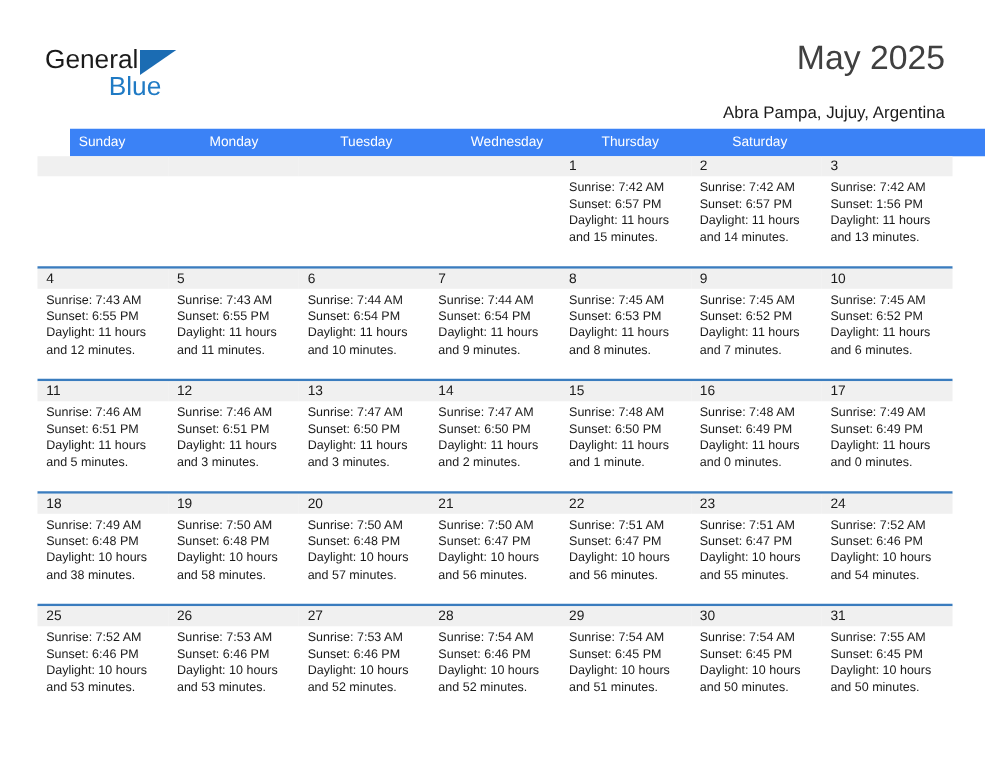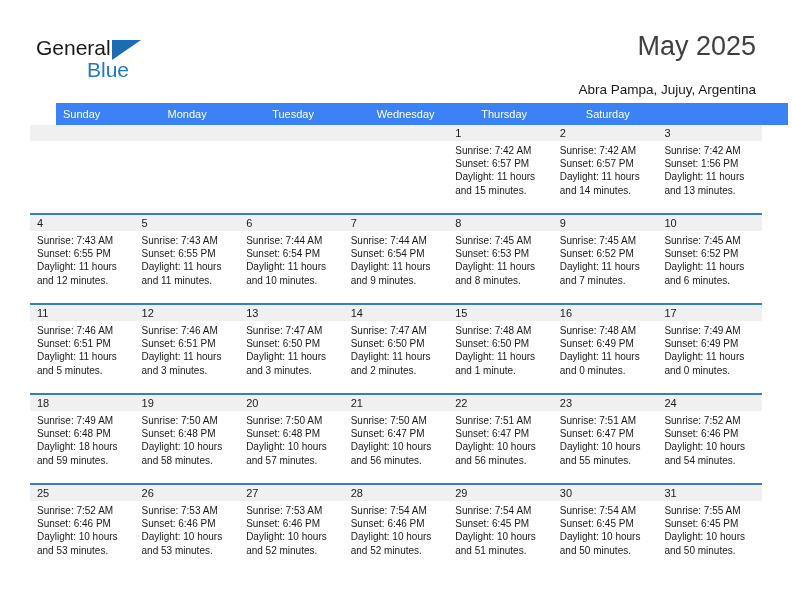--- a/index.html
+++ b/index.html
@@ -326,21 +326,21 @@
               <div class="wrap">Daylight: 11 hours and 0 minutes.</div>
             </div>
           </div>
         </div>
         <div class="week-row">
           <div class="cell">
             <div class="daynum">18</div>
             <div class="cell-body">
               <div>Sunrise: 7:49 AM</div>
               <div>Sunset: 6:48 PM</div>
-              <div class="wrap">Daylight: 18 hours and 59 minutes.</div>
+              <div class="wrap">Daylight: 10 hours and 38 minutes.</div>
             </div>
           </div>
           <div class="cell">
             <div class="daynum">19</div>
             <div class="cell-body">
               <div>Sunrise: 7:50 AM</div>
               <div>Sunset: 6:48 PM</div>
               <div class="wrap">Daylight: 10 hours and 58 minutes.</div>
             </div>
           </div>

